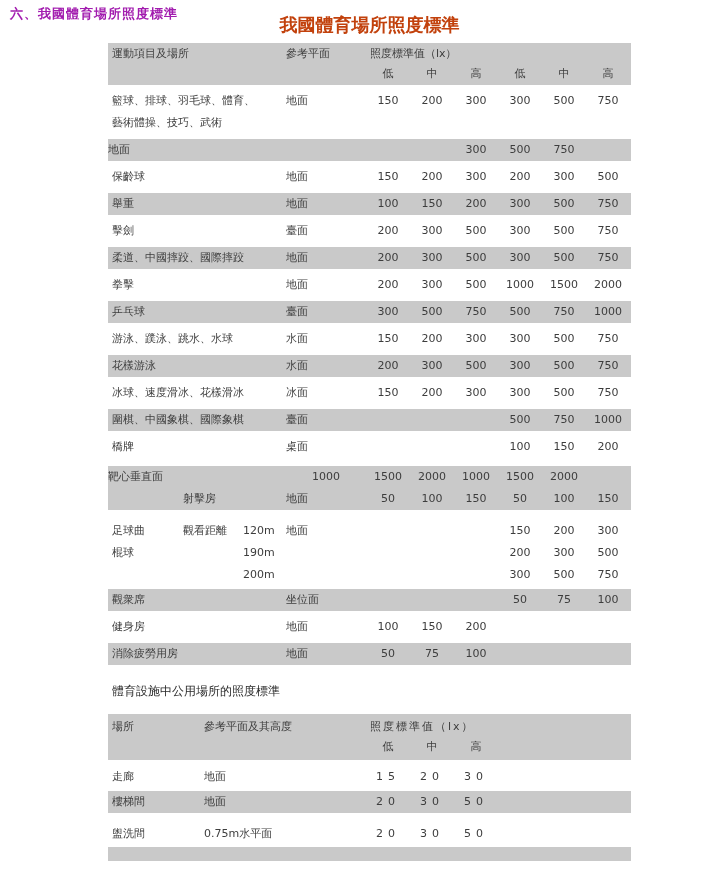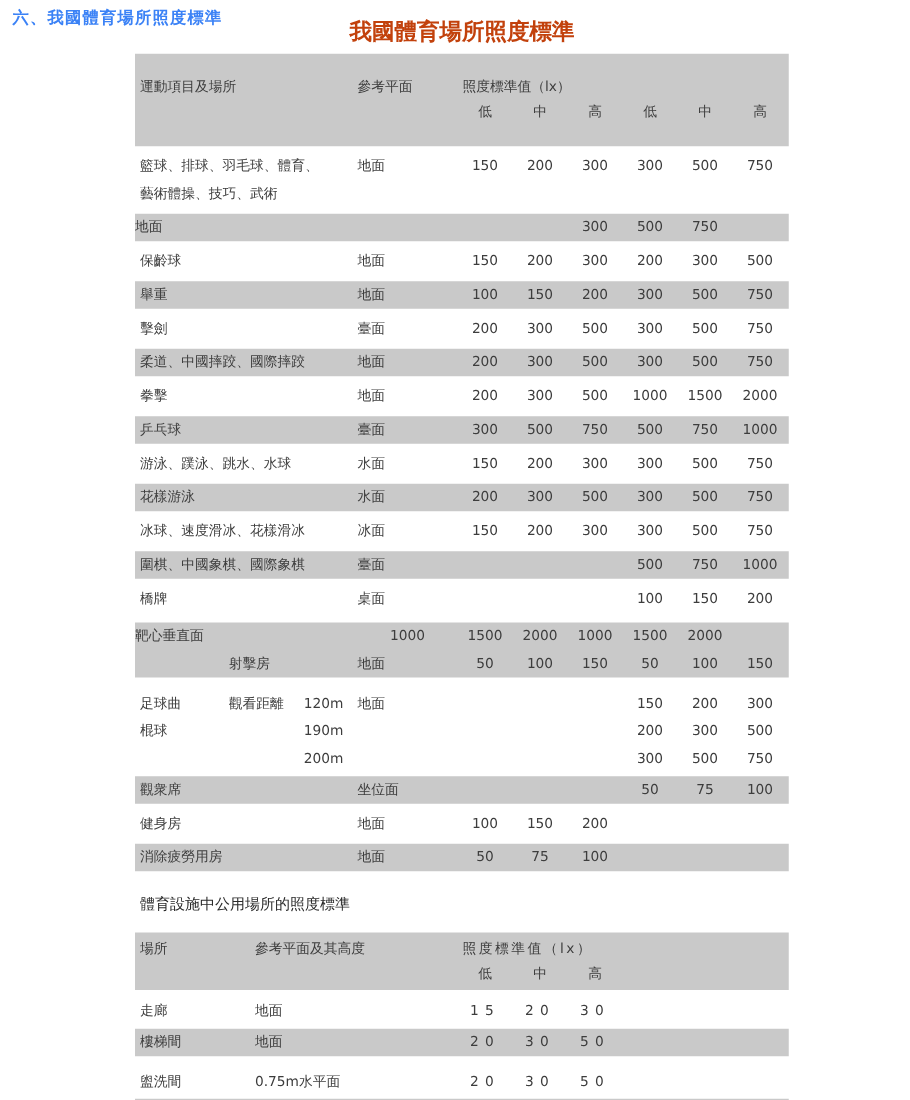--- a/index.html
+++ b/index.html
@@ -2,28 +2,28 @@
 <html><head>
 <meta charset="utf-8">
 <style>
   html,body{margin:0;padding:0}
   body{
     width:728px;height:880px;overflow:hidden;position:relative;
     background:#ffffff;color:#3d3d3d;
     font-family:"DejaVu Sans","Liberation Sans",sans-serif;
     font-size:11px;
   }
-  .h-main{position:absolute;left:10px;top:5px;font-size:13px;font-weight:bold;color:#3b82f6;letter-spacing:1px}
+  .h-main{position:absolute;left:10px;top:5px;font-size:13px;font-weight:bold;color:#a21caf;letter-spacing:1px}
   .t1-title{position:absolute;left:108px;top:13px;width:523px;text-align:center;font-size:18px;font-weight:bold;color:#c2410c}
   .content{position:absolute;left:108px;top:43px;width:523px}
   .shaded{background:#c9c9c9}
   .t-line{display:grid;grid-template-columns:178px 80px repeat(6,44px)}
   .t2 .t-line{grid-template-columns:96px 162px 44px 44px 44px 89px}
   .t-row .t-line{height:22px;line-height:22px}
-  .thead{padding:17px 0;margin-bottom:4px}
+  .thead{padding:1px 0;margin-bottom:4px}
   .thead .t-line{height:20px;line-height:20px}
   .c-item{position:relative;padding-left:4px;white-space:nowrap}
   .i-sub{position:absolute;left:75px;top:0}
   .i-subsub{position:absolute;left:135px;top:0}
   .c-plane{white-space:nowrap}
   .c-v{text-align:center;white-space:nowrap}
   .c-vals{grid-column:3/-1;padding-left:4px;white-space:nowrap}
   .t2h .c-vals{letter-spacing:2px}
   .c-group{grid-column:span 3;padding-left:4px}
   #t1-rows .t-row{margin-top:5px}

